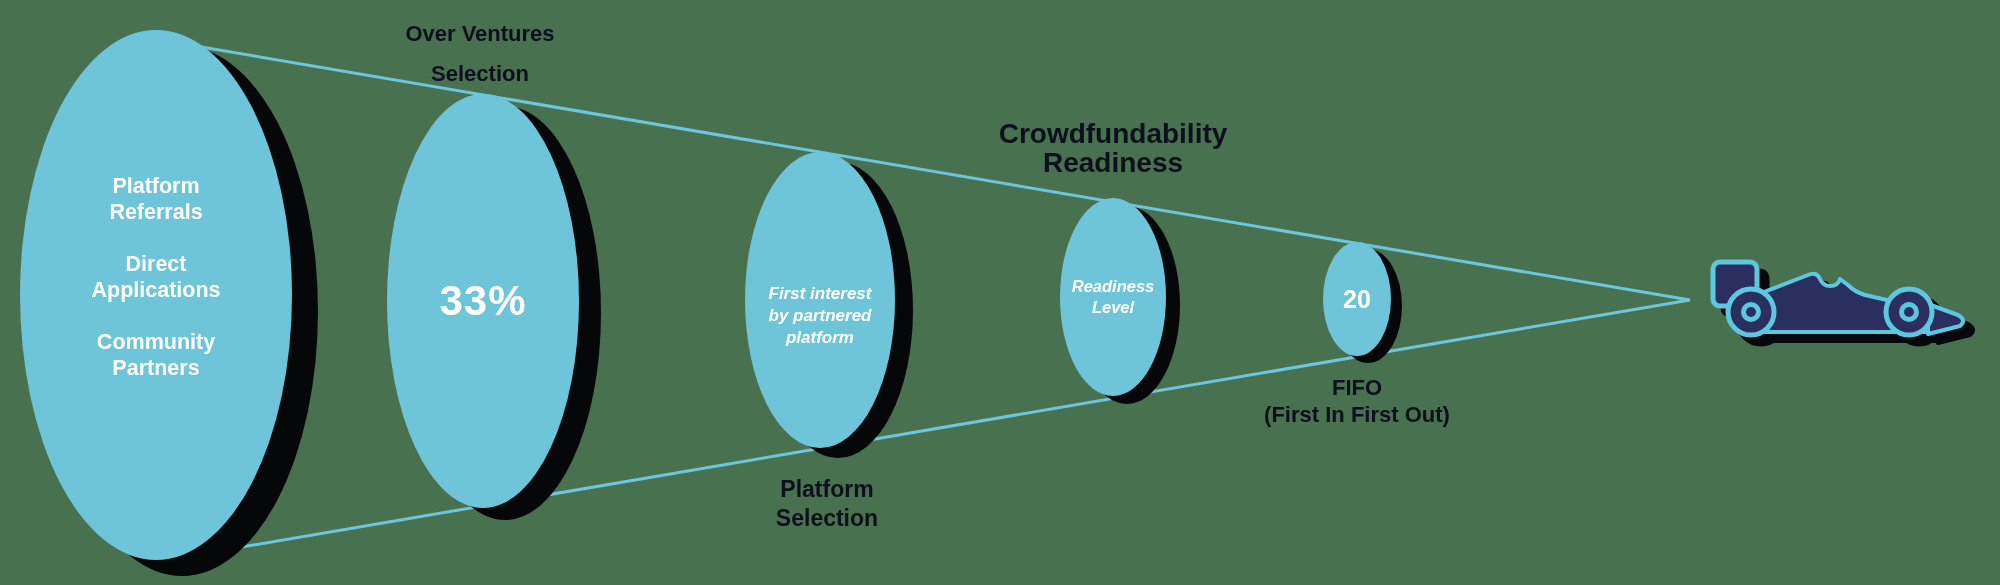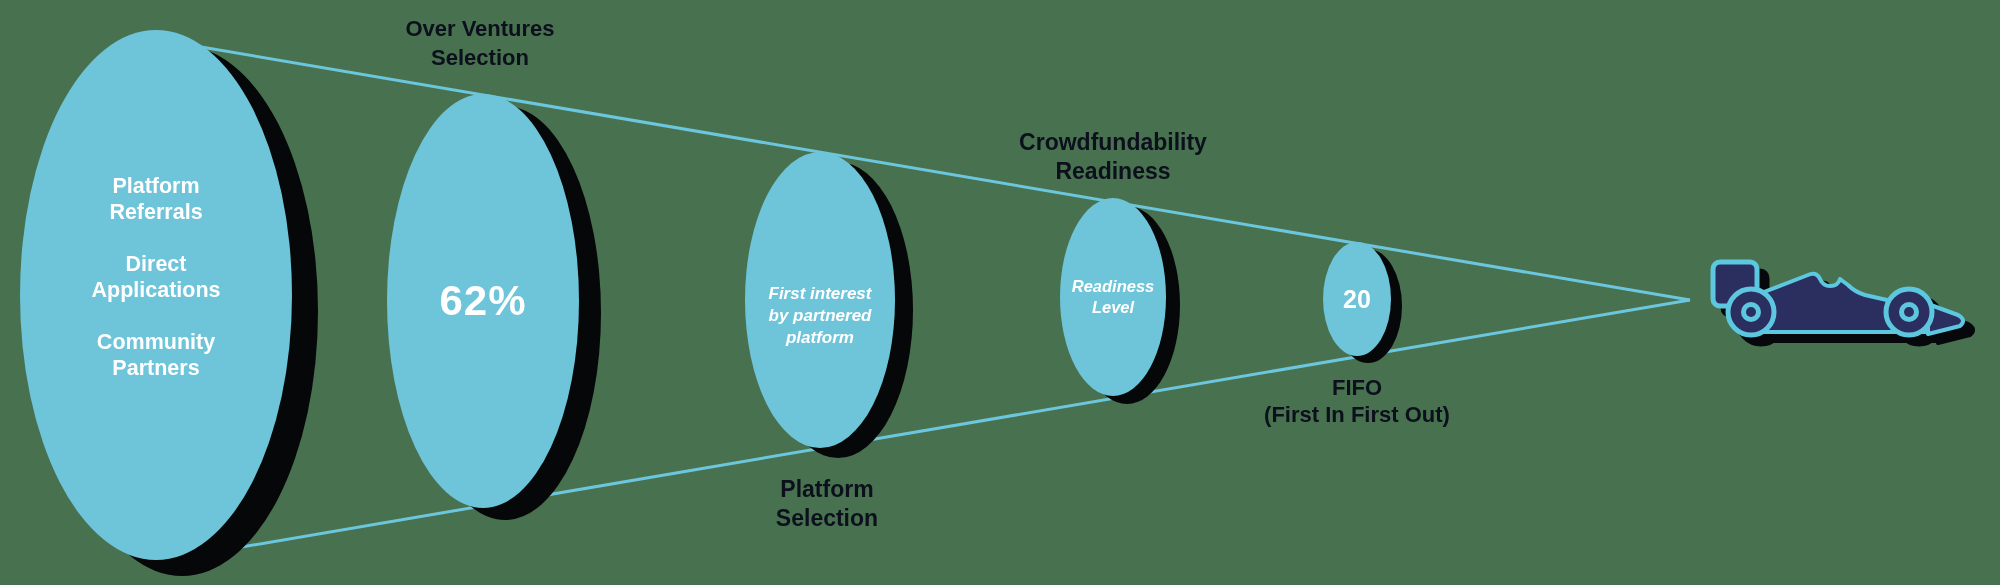--- a/index.html
+++ b/index.html
@@ -45,22 +45,22 @@
   .dark-label {
     position: absolute;
     transform: translateX(-50%);
     text-align: center;
     color: #0c0f1c;
     font-weight: 800;
     white-space: pre-line;
     z-index: 3;
     width: 420px;
   }
-  .lbl-over     { left: 480px;  top: 14px;  font-size: 22px; line-height: 29px; }
-  .lbl-crowd    { left: 1113px; top: 128px; font-size: 23px; line-height: 29px; text-align: center; }
+  .lbl-over     { left: 480px;  top: 14px;  font-size: 22px; line-height: 40px; }
+  .lbl-crowd    { left: 1113px; top: 119px; font-size: 28px; line-height: 29px; text-align: center; }
   .lbl-platform { left: 827px;  top: 475px; font-size: 23px; line-height: 29px; }
   .lbl-fifo     { left: 1357px; top: 374px; font-size: 22px; line-height: 27px; }
   .car-svg {
     position: absolute;
     left: 1702px; top: 248px;
     width: 272px; height: 98px;
     z-index: 3;
     filter: drop-shadow(10px 9px 0 #07080c);
   }
   .program-label {
@@ -93,21 +93,21 @@
 Referrals
 
 Direct
 Applications
 
 Community
 Partners</span>
   </div>
 
   <div class="ellipse e2">
-    <span class="t2">62%</span>
+    <span class="t2">33%</span>
   </div>
 
   <div class="ellipse e3">
     <span class="t3">First interest
 by partnered
 platform</span>
   </div>
 
   <div class="ellipse e4">
     <span class="t4">Readiness

